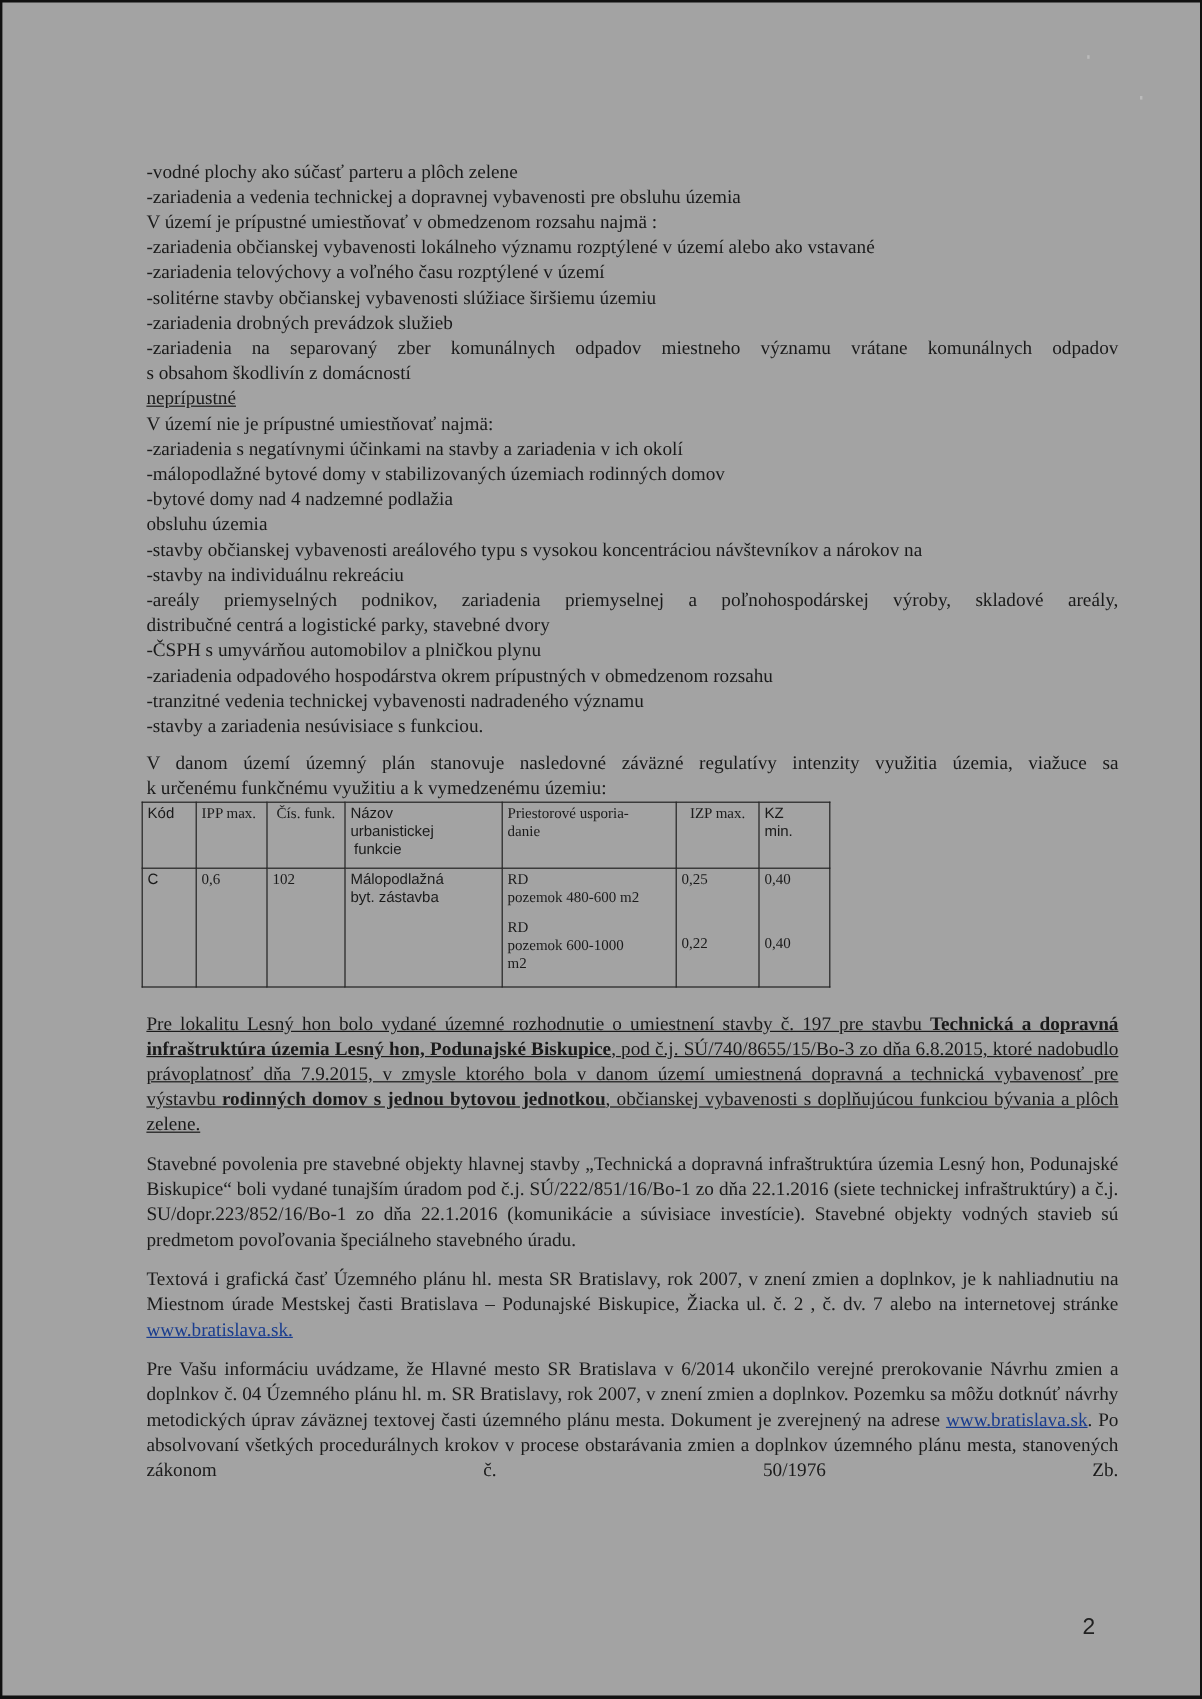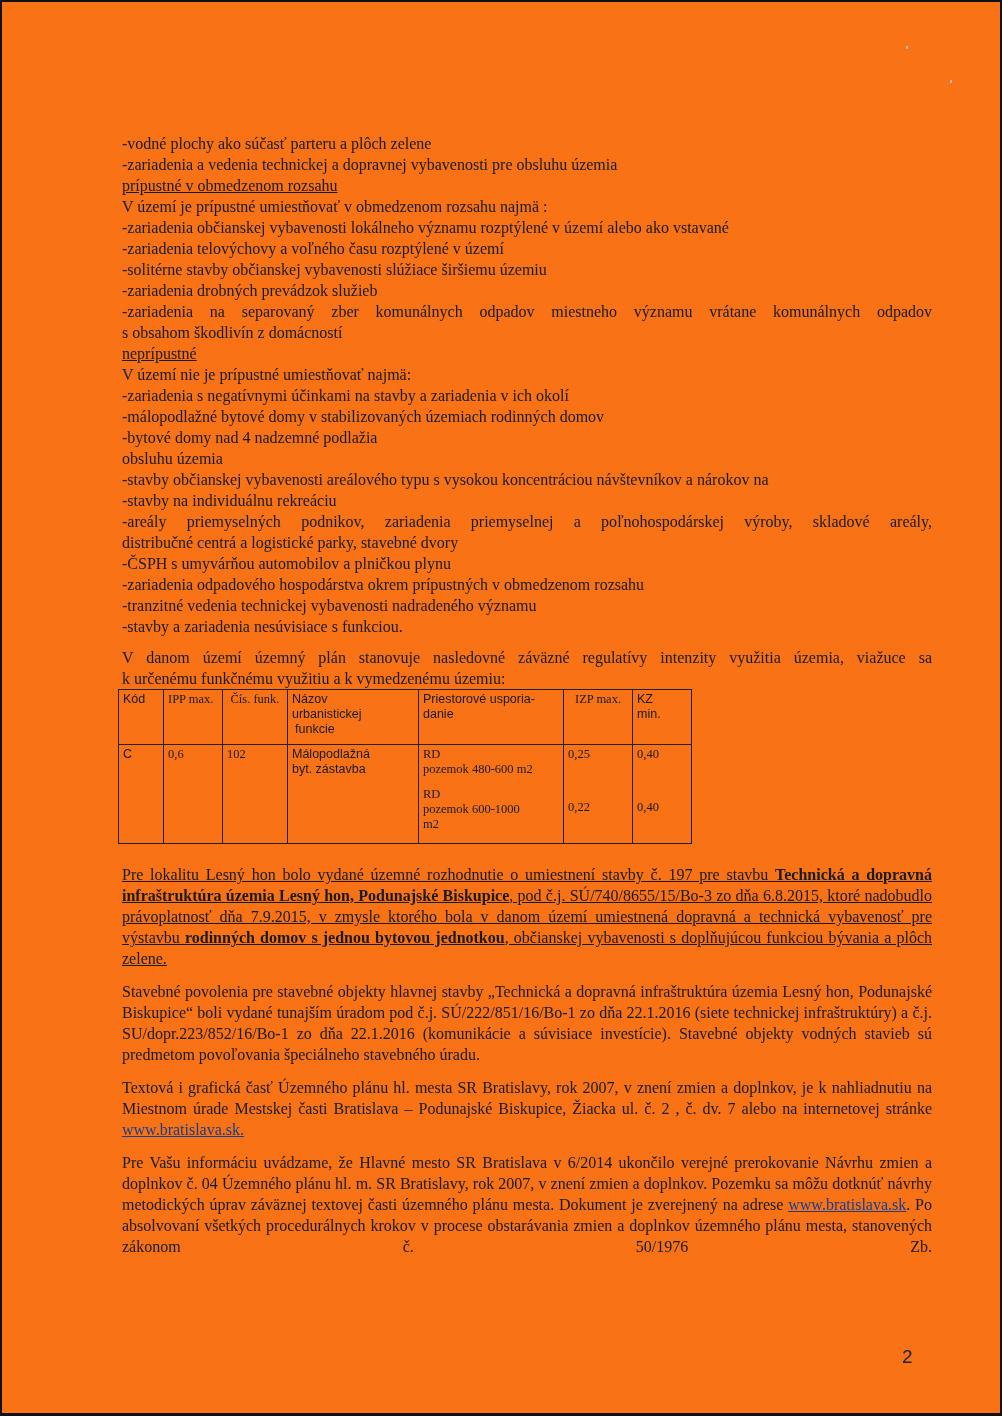--- a/index.html
+++ b/index.html
@@ -1,19 +1,19 @@
 <!DOCTYPE html>
 <html><head>
 <meta charset="utf-8">
 <style>
   html, body { margin: 0; padding: 0; background: #ffffff; }
   body { width: 1002px; height: 1416px; position: relative; overflow: hidden; }
   .page {
     position: absolute; left: 0; top: 0; width: 998px; height: 1411px;
-    border: 2px solid #111; border-bottom-width: 3px; background: #f97316;
+    border: 2px solid #111; border-bottom-width: 3px; background: #a3a3a3;
   }
   .content {
     position: absolute; left: 120px; top: 131px; width: 810px;
     font-family: "Liberation Serif", serif; font-size: 16px; color: #1a1a1a;
     line-height: 21px;
   }
   .line { white-space: nowrap; display: block; }
   .u { text-decoration: underline; }
   .just { text-align: justify; text-align-last: justify; white-space: normal; }
   p.para { margin: 0; text-align: justify; }
@@ -37,21 +37,20 @@
 <body>
 
 <div class="page">
   <span class="speck" style="left:904px;top:44px;"></span>
   <span class="speck" style="left:948px;top:78px;"></span>
 
   <div class="content">
     <span class="line">-vodné plochy ako súčasť parteru a plôch zelene</span>
     <span class="line">-zariadenia a vedenia technickej a dopravnej vybavenosti pre obsluhu územia</span>
 
-    <span class="line u">prípustné v obmedzenom rozsahu</span>
     <span class="line">V území je prípustné umiestňovať v obmedzenom rozsahu najmä :</span>
     <span class="line">-zariadenia občianskej vybavenosti lokálneho významu rozptýlené v území alebo ako vstavané</span>
     <span class="line">-zariadenia telovýchovy a voľného času rozptýlené v území</span>
     <span class="line">-solitérne stavby občianskej vybavenosti slúžiace širšiemu územiu</span>
     <span class="line">-zariadenia drobných prevádzok služieb</span>
     <span class="line just">-zariadenia na separovaný zber komunálnych odpadov miestneho významu vrátane komunálnych odpadov</span>
     <span class="line">s obsahom škodlivín z domácností</span>
 
     <span class="line u">neprípustné</span>
     <span class="line">V území nie je prípustné umiestňovať najmä:</span>
@@ -76,21 +75,21 @@
       <tbody>
           <tr>
         <td class="h" style="width:36px;margin-left:12px;">Kód</td>
         <td style="width:50px;font-family:'Liberation Serif',serif;">IPP max.</td>
         <td style="width:56px;font-family:'Liberation Serif',serif;text-align:center;">Čís. funk.</td>
         <td style="width:122px;">
           <div>Názov</div>
           <div>urbanistickej</div>
           <div style="padding-left:3px;">funkcie</div>
         </td>
-        <td style="width:136px;font-family:Liberation Sans, sans-serif;">
+        <td style="width:136px;font-family:Liberation Serif, serif;">
           <div>Priestorové usporia-</div>
           <div>danie</div>
         </td>
         <td style="width:60px;text-align:center;font-family:'Liberation Serif',serif;">IZP max.</td>
         <td style="width:50px;">
           <div>KZ</div>
           <div>min.</div>
         </td>
       </tr>
       <tr>

